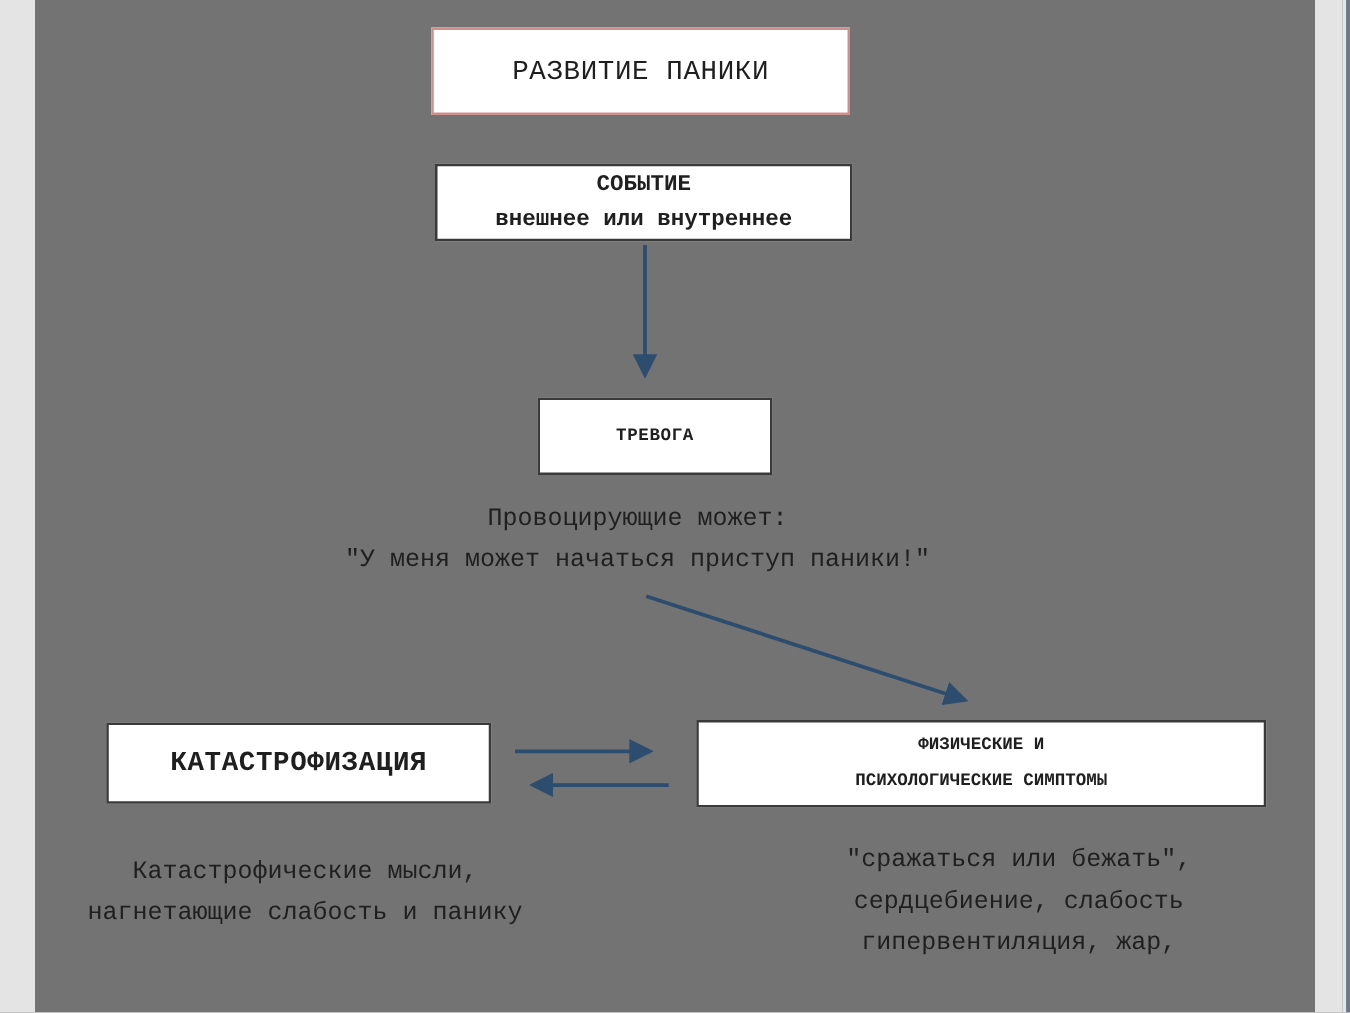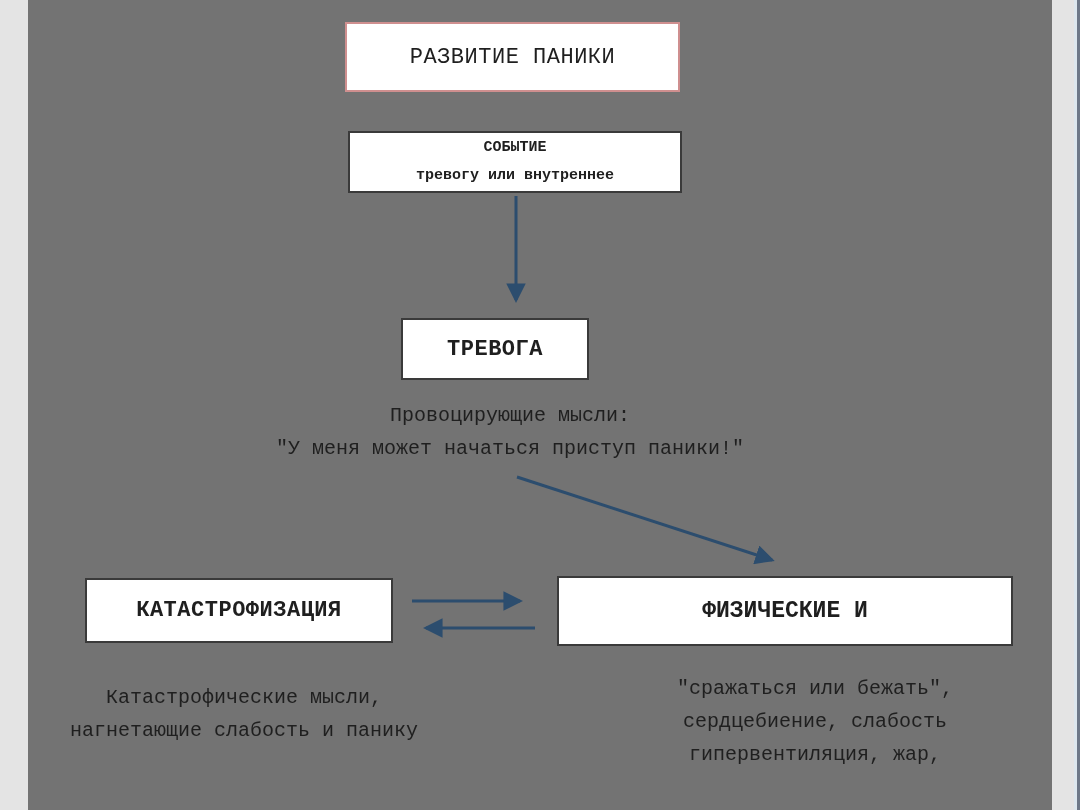--- a/index.html
+++ b/index.html
@@ -35,36 +35,36 @@
     box-sizing:border-box;
   }
   .box-title{
     left:345px;top:22px;width:335px;height:70px;
     border:2px solid var(--title-border,#cf8f8f);
     font-size:22px;font-weight:400;letter-spacing:0.5px;
   }
   .box-event{
     left:348px;top:131px;width:334px;height:62px;
     border:2px solid var(--box-border,#3a3a3a);
-    font-size:15px;font-weight:bold;line-height:28px;
+    font-size:18px;font-weight:bold;line-height:28px;
   }
   .box-anxiety{
-    left:401px;top:318px;width:188px;height:62px;
+    left:430px;top:318px;width:188px;height:62px;
     border:2px solid var(--box-border,#3a3a3a);
-    font-size:22px;font-weight:bold;letter-spacing:0.5px;
+    font-size:14px;font-weight:bold;letter-spacing:0.5px;
   }
   .box-catastrophizing{
     left:85px;top:578px;width:308px;height:65px;
     border:2px solid var(--box-border,#3a3a3a);
     font-size:22px;font-weight:bold;letter-spacing:0.5px;
   }
   .box-symptoms{
     left:557px;top:576px;width:456px;height:70px;
     border:2px solid var(--box-border,#3a3a3a);
-    font-size:23px;font-weight:bold;line-height:29px;
+    font-size:14px;font-weight:bold;line-height:29px;
   }
   .caption{
     position:absolute;text-align:center;
     font-size:20px;line-height:33px;font-weight:400;
   }
   .caption-provoking{left:180px;top:399px;width:660px;}
   .caption-catastrophic{left:54px;top:681px;width:380px;}
   .caption-physical{left:620px;top:672px;width:390px;}
   .arrows{
     position:absolute;left:0;top:0;width:1080px;height:810px;
@@ -97,38 +97,39 @@
     <line class="arrow-line" x1="412" y1="601" x2="520" y2="601" marker-end="url(#ah)"></line>
     <line class="arrow-line" x1="535" y1="628" x2="426" y2="628" marker-end="url(#ah)"></line>
   </svg>
 
   <div class="box box-title">
     <span>РАЗВИТИЕ ПАНИКИ</span>
   </div>
 
   <div class="box box-event">
     <span>СОБЫТИЕ</span>
-    <span>тревогу или внутреннее</span>
+    <span>внешнее или внутреннее</span>
   </div>
 
   <div class="box box-anxiety">
     <span>ТРЕВОГА</span>
   </div>
 
   <div class="caption caption-provoking">
-    <div>Провоцирующие мысли:</div>
+    <div>Провоцирующие может:</div>
     <div>"У меня может начаться приступ паники!"</div>
   </div>
 
   <div class="box box-catastrophizing">
     <span>КАТАСТРОФИЗАЦИЯ</span>
   </div>
 
   <div class="box box-symptoms">
     <span>ФИЗИЧЕСКИЕ И</span>
+    <span>ПСИХОЛОГИЧЕСКИЕ СИМПТОМЫ</span>
   </div>
 
   <div class="caption caption-catastrophic">
     <div>Катастрофические мысли,</div>
     <div>нагнетающие слабость и панику</div>
   </div>
 
   <div class="caption caption-physical">
     <div>"сражаться или бежать",</div>
     <div>сердцебиение, слабость</div>

